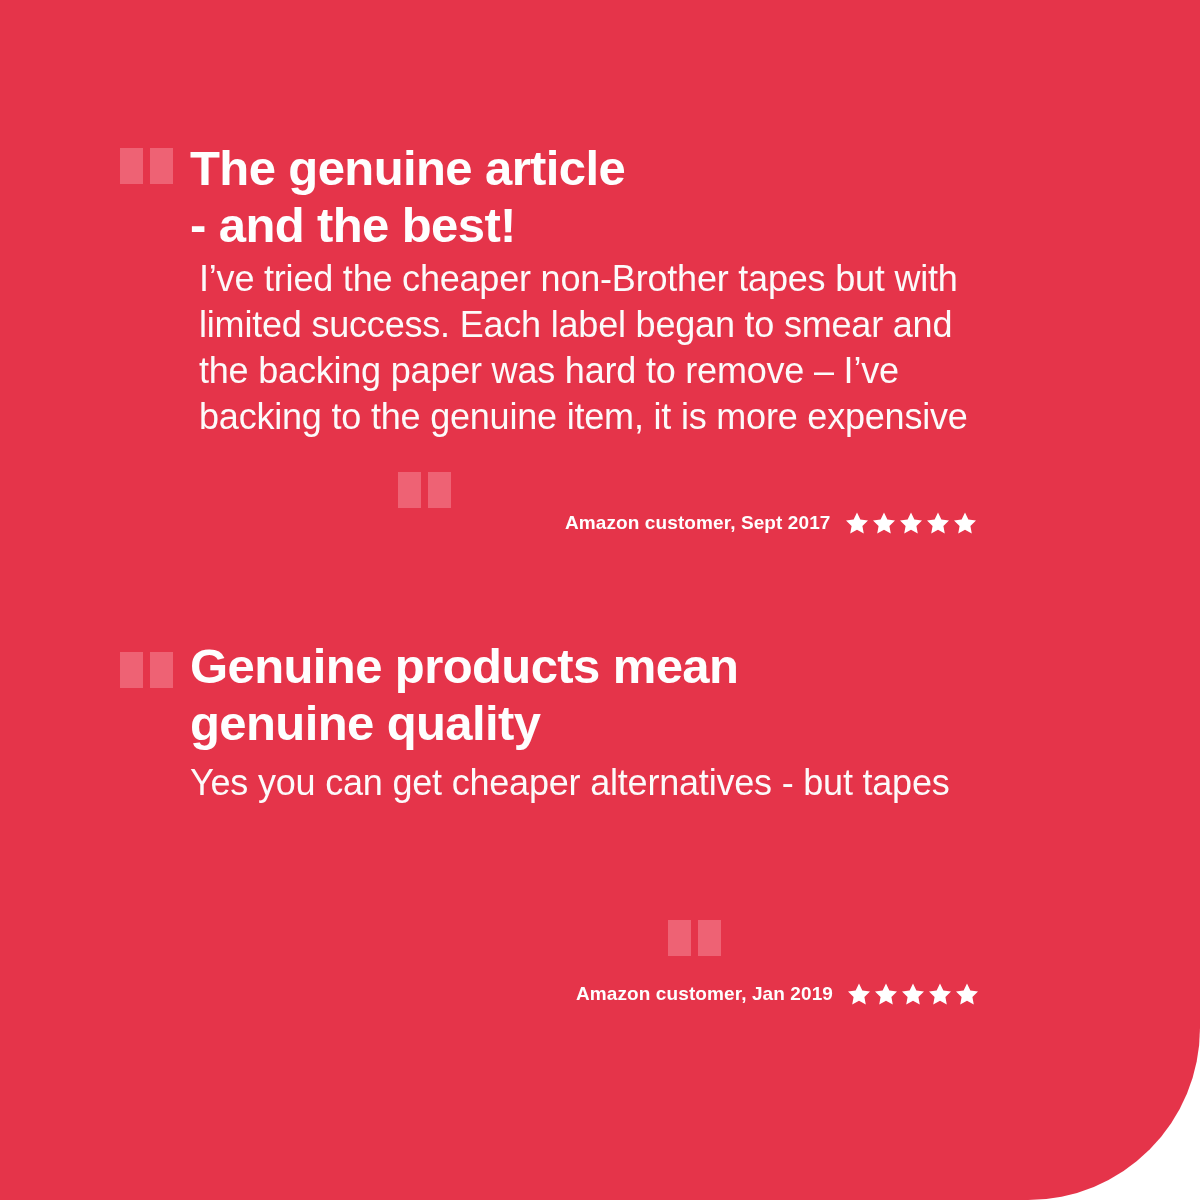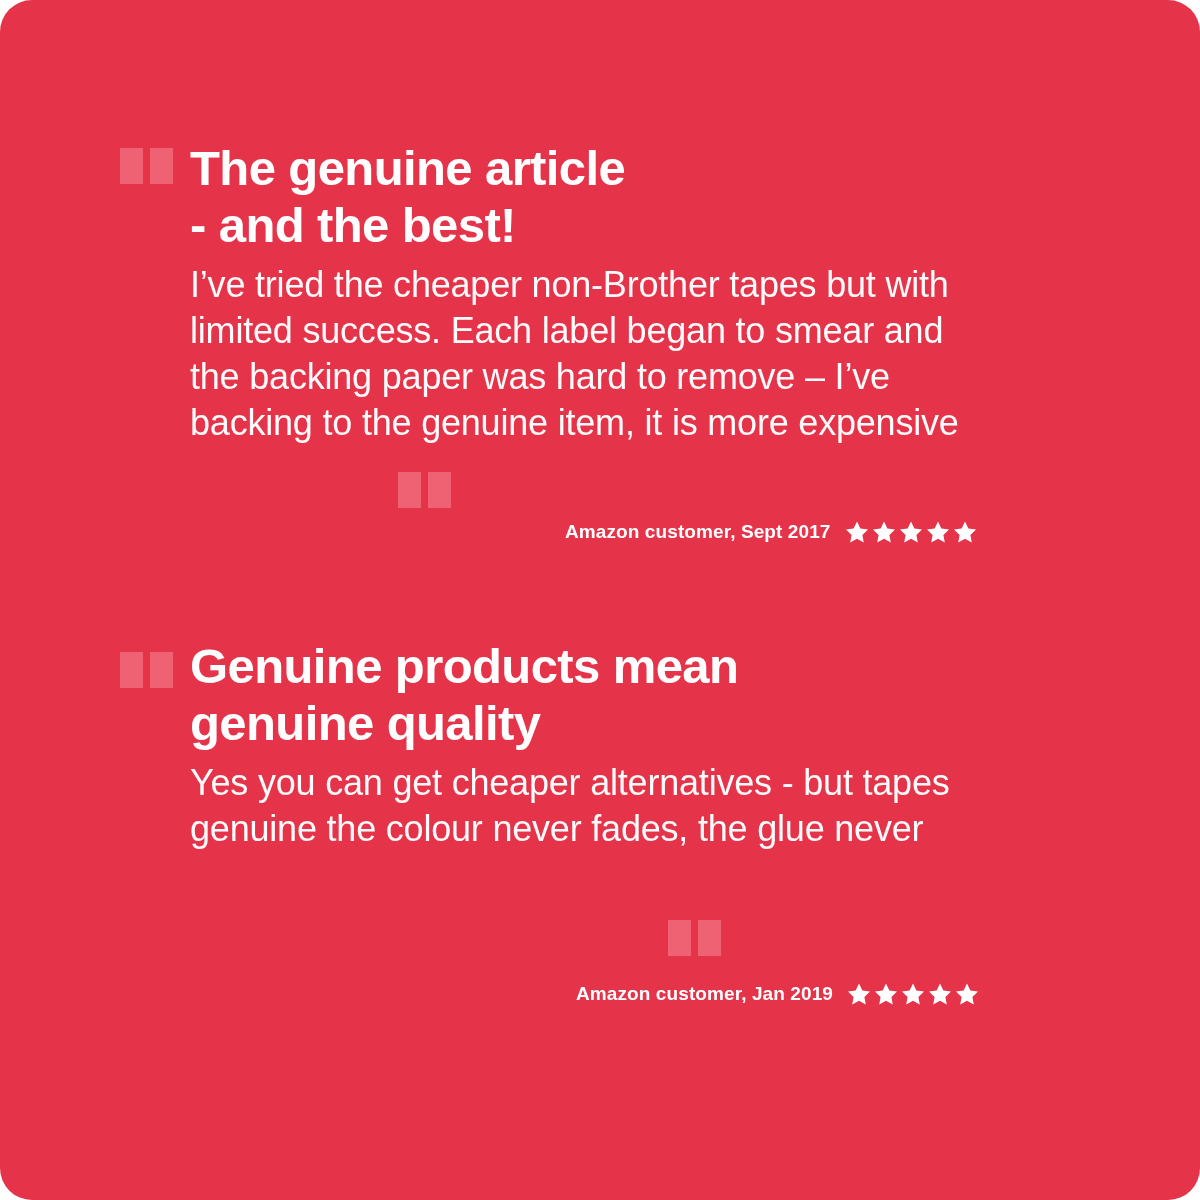--- a/index.html
+++ b/index.html
@@ -17,21 +17,20 @@
     position: relative;
     width: 1200px;
     height: 1200px;
     box-sizing: border-box;
     background: #E5344A;
     border-top-left-radius: 0;
     border-top-right-radius: 0;
     border-bottom-left-radius: 0;
     border-bottom-right-radius: 172px;
     overflow: hidden;
-    border-radius: 32px;
   }
 
   .quote-block {
     position: absolute;
     left: 0;
     width: 1200px;
   }
   .quote-block.first  { top: 140px; }
   .quote-block.second { top: 638px; }
 
@@ -88,32 +87,32 @@
     position: absolute;
     left: 190px;
     width: 812px;
     margin: 0;
     color: #FCFAFA;
     font-size: 36px;
     font-weight: normal;
     line-height: 46px;
     letter-spacing: -0.2px;
   }
-  .quote-block.first  .body-text { top: 122px; }
+  .quote-block.first  .body-text { top: 116px; margin-left: 9px; }
   .quote-block.second .body-text { top: 122px; }
   .body-text .bline { display: block; white-space: nowrap; }
 
   .attribution {
     position: absolute;
     display: flex;
     align-items: center;
     gap: 14px;
     color: #FEFEFE;
   }
-  .quote-block.first  .attribution { left: 565px; top: 380px; }
+  .quote-block.first  .attribution { left: 565px; top: 371px; }
   .quote-block.second .attribution { left: 576px; top: 344px; }
 
   .attribution-name {
     font-size: 19px;
     font-weight: bold;
     letter-spacing: 0.1px;
     white-space: nowrap;
   }
   .stars {
     display: flex;
@@ -196,21 +195,20 @@
         <span></span>
     </span>
 
     <h2 class="heading">
       <span class="hline">Genuine products mean</span>
       <span class="hline">genuine quality</span>
     </h2>
 
     <p class="body-text">
       <span class="bline">Yes you can get cheaper alternatives - but tapes</span>
-      <span class="bline">genuine the colour never fades, the glue never</span>
     </p>
 
     <span class="qmark close q2">
       <span></span>
         <span></span>
     </span>
 
     <div class="attribution">
       <span class="attribution-name">Amazon customer, Jan 2019</span>
       <span class="stars">

